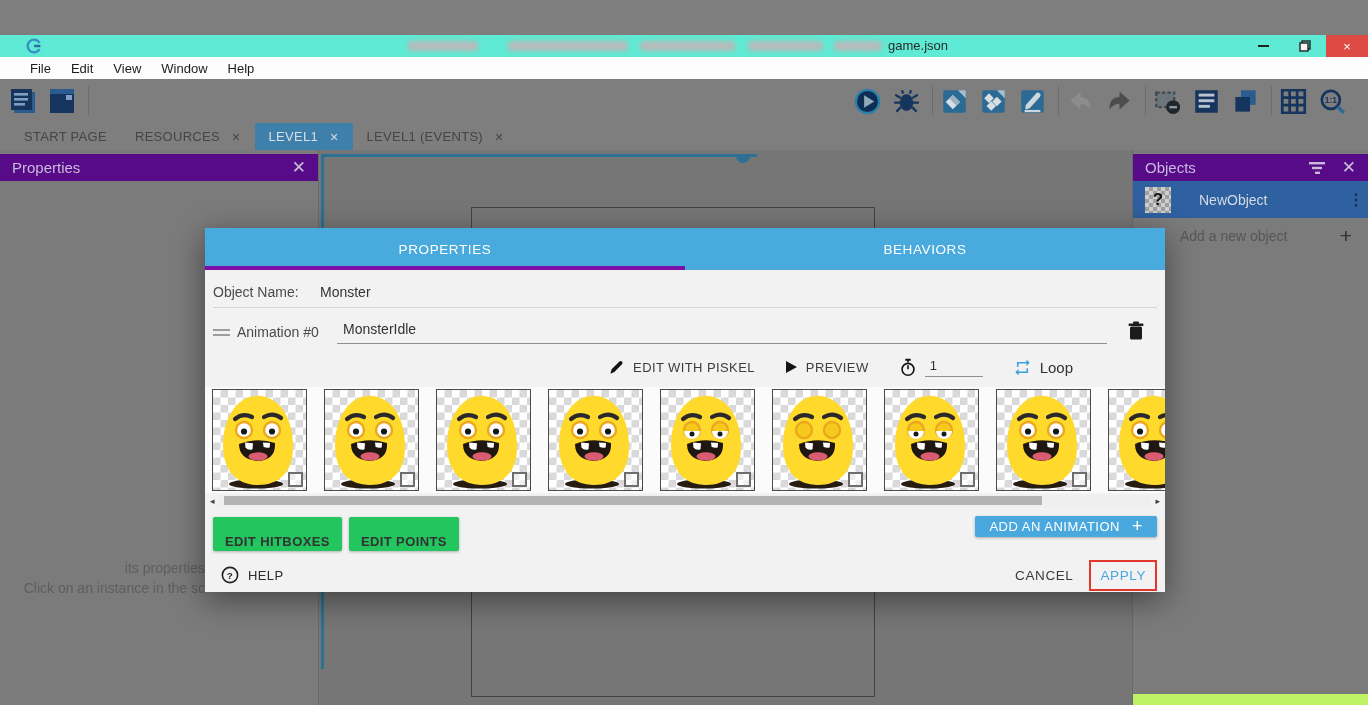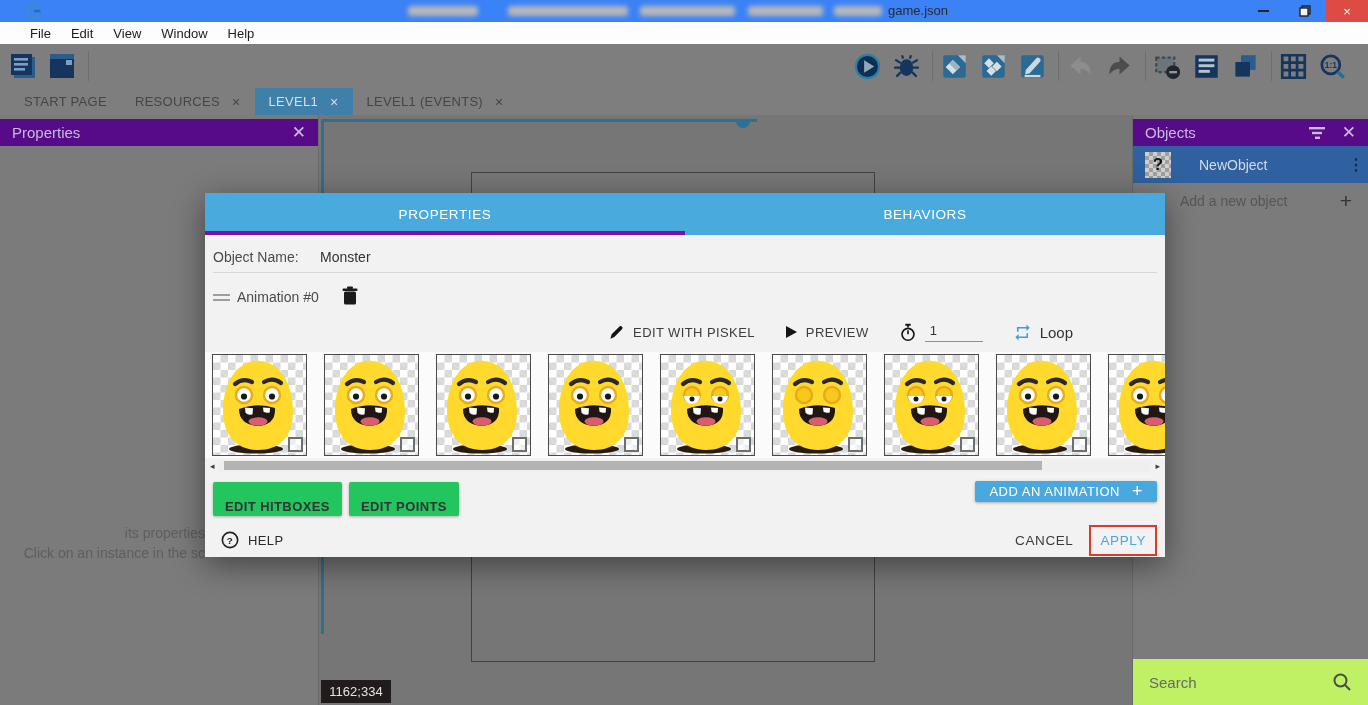--- a/index.html
+++ b/index.html
@@ -1,20 +1,20 @@
 <!DOCTYPE html>
 <html><head>
 <meta charset="utf-8">
 <style>
   * { margin:0; padding:0; box-sizing:border-box; }
   html,body { width:1368px; height:705px; overflow:hidden;
     font-family:"Liberation Sans", sans-serif; background:#7e7e7e; }
 
   
-  .titlebar { position:relative; height:22px; background:#3b82f6; }
+  .titlebar { position:relative; height:22px; background:#5eead4;margin-top:35px; }
   .gd-logo { position:absolute; left:26px; top:3px; width:16px; height:16px; }
   .blur-seg { position:absolute; top:6px; height:10px; background:#b9b9b9; border-radius:3px; filter:blur(2.5px); }
   .doc-title { position:absolute; left:888px; top:3px; font-size:13px; color:#2b2b2b; }
   .win-controls { position:absolute; right:0; top:0; height:22px; display:flex; }
   .win-btn { width:42px; height:22px; display:flex; align-items:center; justify-content:center; }
   .win-min i { display:block; width:11px; height:2px; background:#222; }
   .win-close { background:#dd4b44; color:#fff; font-size:13px; }
 
   
   .menubar { height:22px; background:#fdfdfd; display:flex; align-items:center; padding-left:20px; }
@@ -342,20 +342,21 @@
       <span class="dlg-label">Object Name:</span>
       <span class="dlg-value">Monster</span>
     </div>
 
     <div class="dlg-row2">
       <span class="drag-handle">
           <i></i>
           <i></i>
         </span>
       <span class="anim-label">Animation #0</span>
+      <span class="anim-name">MonsterIdle</span>
       <span class="trash-btn">
         <svg width="16" height="20" viewBox="0 0 16 20">
           <rect x="2" y="5.5" width="12" height="13" rx="1.5" fill="#1b1b1b"></rect>
           <rect x="0.5" y="2.6" width="15" height="2.4" rx="1" fill="#1b1b1b"></rect>
           <rect x="5" y="0.6" width="6" height="2.4" rx="1" fill="#1b1b1b"></rect>
         </svg>
       </span>
     </div>
 
     <div class="dlg-row3">

